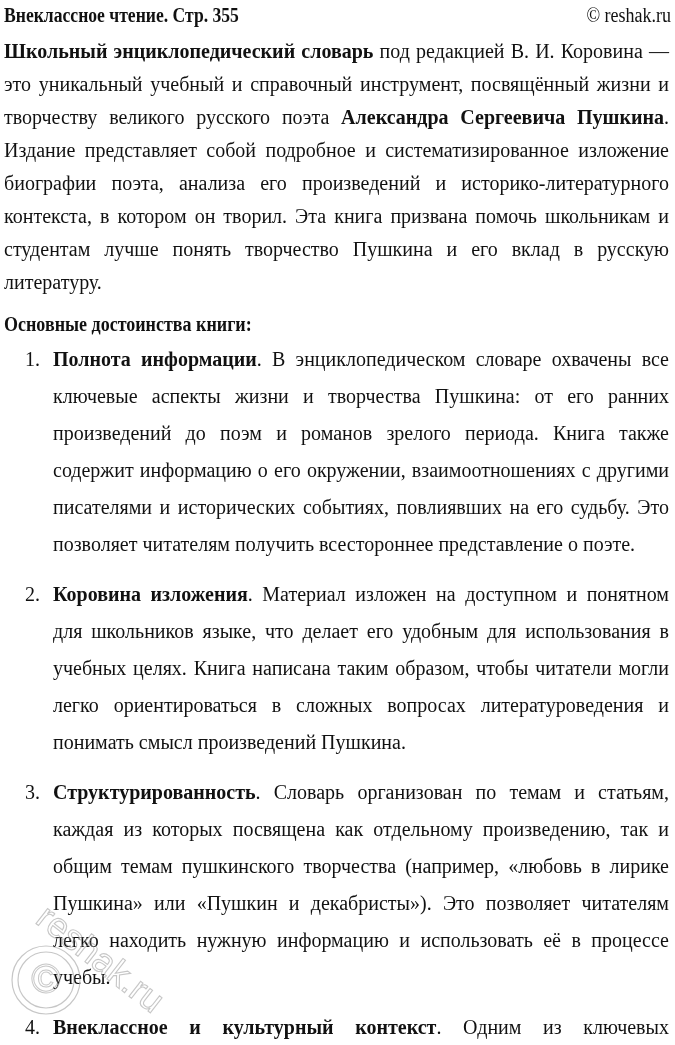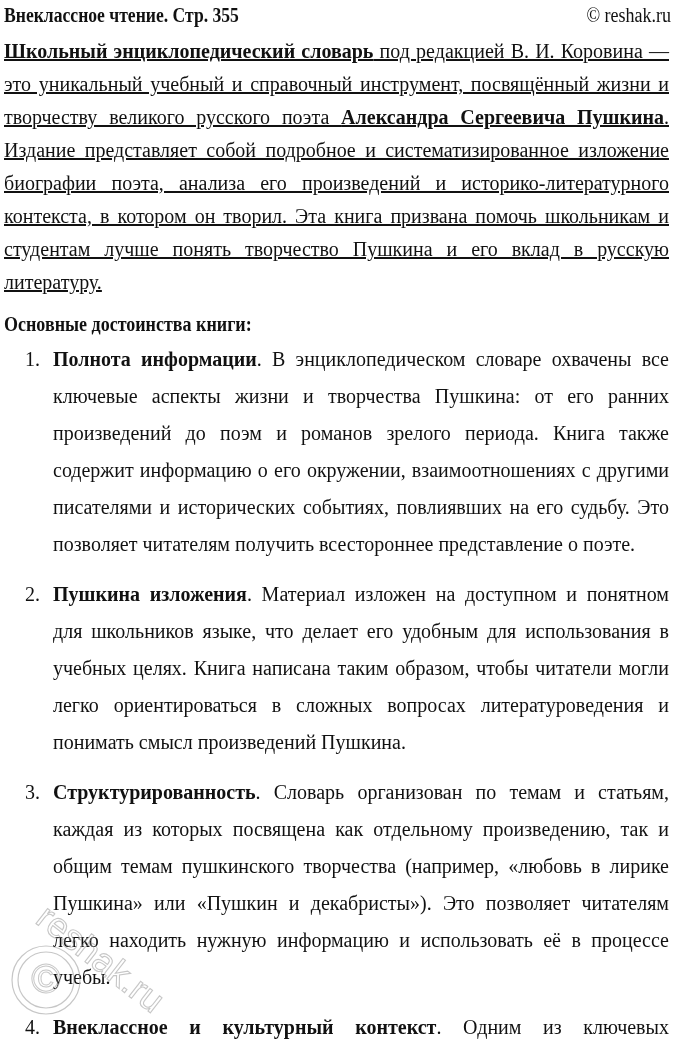--- a/index.html
+++ b/index.html
@@ -53,21 +53,20 @@
       width: 665px;
       font-size: 20px;
       line-height: 33px;
       text-align: justify;
     }
     .content p {
       margin: 0;
     }
     .intro {
       margin-bottom: 9px !important;
-      text-decoration: underline;
     }
     .section-heading {
       font-weight: bold;
       margin: 0 0 9px 0;
       transform: scaleX(0.9);
       transform-origin: left top;
       white-space: nowrap;
     }
     ol.merits {
       list-style: none;
@@ -110,21 +109,21 @@
   <div class="content">
     <p class="intro"><b>Школьный энциклопедический словарь</b><span> под редакцией В. И. Коровина — это уникальный учебный и справочный инструмент, посвящённый жизни и творчеству великого русского поэта </span><b>Александра Сергеевича Пушкина</b><span>. Издание представляет собой подробное и систематизированное изложение биографии поэта, анализа его произведений и историко-литературного контекста, в котором он творил. Эта книга призвана помочь школьникам и студентам лучше понять творчество Пушкина и его вклад в русскую литературу.</span></p>
 
     <p class="section-heading">Основные достоинства книги:</p>
 
     <ol class="merits">
       <li>
         <span class="num">1.</span><b>Полнота информации</b><span>. В энциклопедическом словаре охвачены все ключевые аспекты жизни и творчества Пушкина: от его ранних произведений до поэм и романов зрелого периода. Книга также содержит информацию о его окружении, взаимоотношениях с другими писателями и исторических событиях, повлиявших на его судьбу. Это позволяет читателям получить всестороннее представление о поэте.</span>
       </li>
       <li>
-        <span class="num">2.</span><b>Пушкина изложения</b><span>. Материал изложен на доступном и понятном для школьников языке, что делает его удобным для использования в учебных целях. Книга написана таким образом, чтобы читатели могли легко ориентироваться в сложных вопросах литературоведения и понимать смысл произведений Пушкина.</span>
+        <span class="num">2.</span><b>Коровина изложения</b><span>. Материал изложен на доступном и понятном для школьников языке, что делает его удобным для использования в учебных целях. Книга написана таким образом, чтобы читатели могли легко ориентироваться в сложных вопросах литературоведения и понимать смысл произведений Пушкина.</span>
       </li>
       <li>
         <span class="num">3.</span><b>Структурированность</b><span>. Словарь организован по темам и статьям, каждая из которых посвящена как отдельному произведению, так и общим темам пушкинского творчества (например, «любовь в лирике Пушкина» или «Пушкин и декабристы»). Это позволяет читателям легко находить нужную информацию и использовать её в процессе учебы.</span>
       </li>
       <li>
         <span class="num">4.</span><b>Внеклассное и культурный контекст</b><span>. Одним из ключевых достоинств книги является её внимание к историческому и культурному фону, на котором создавались произведения Пушкина. Это помогает</span>
       </li>
     </ol>
   </div>
 

